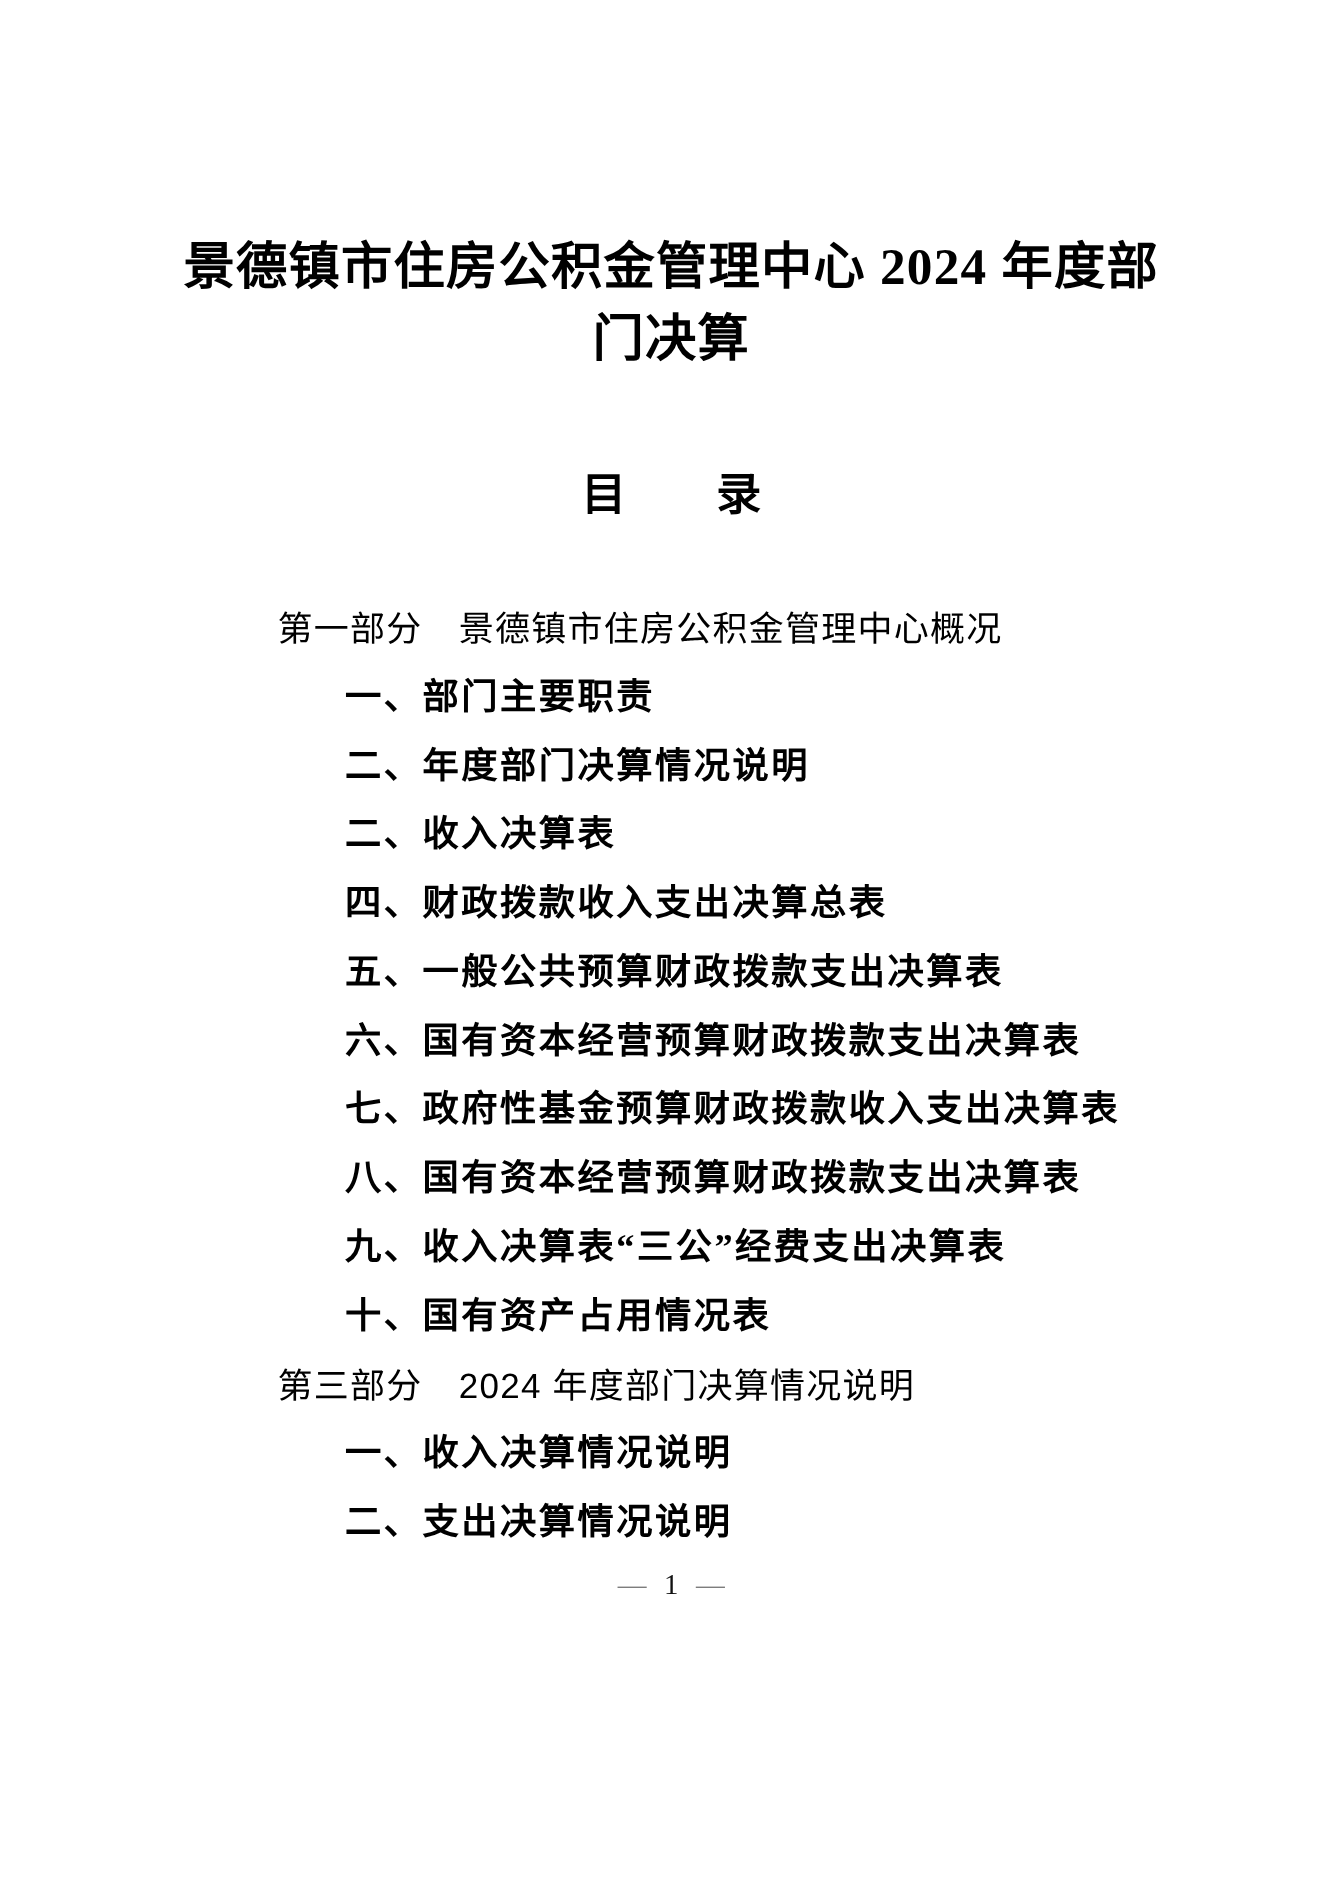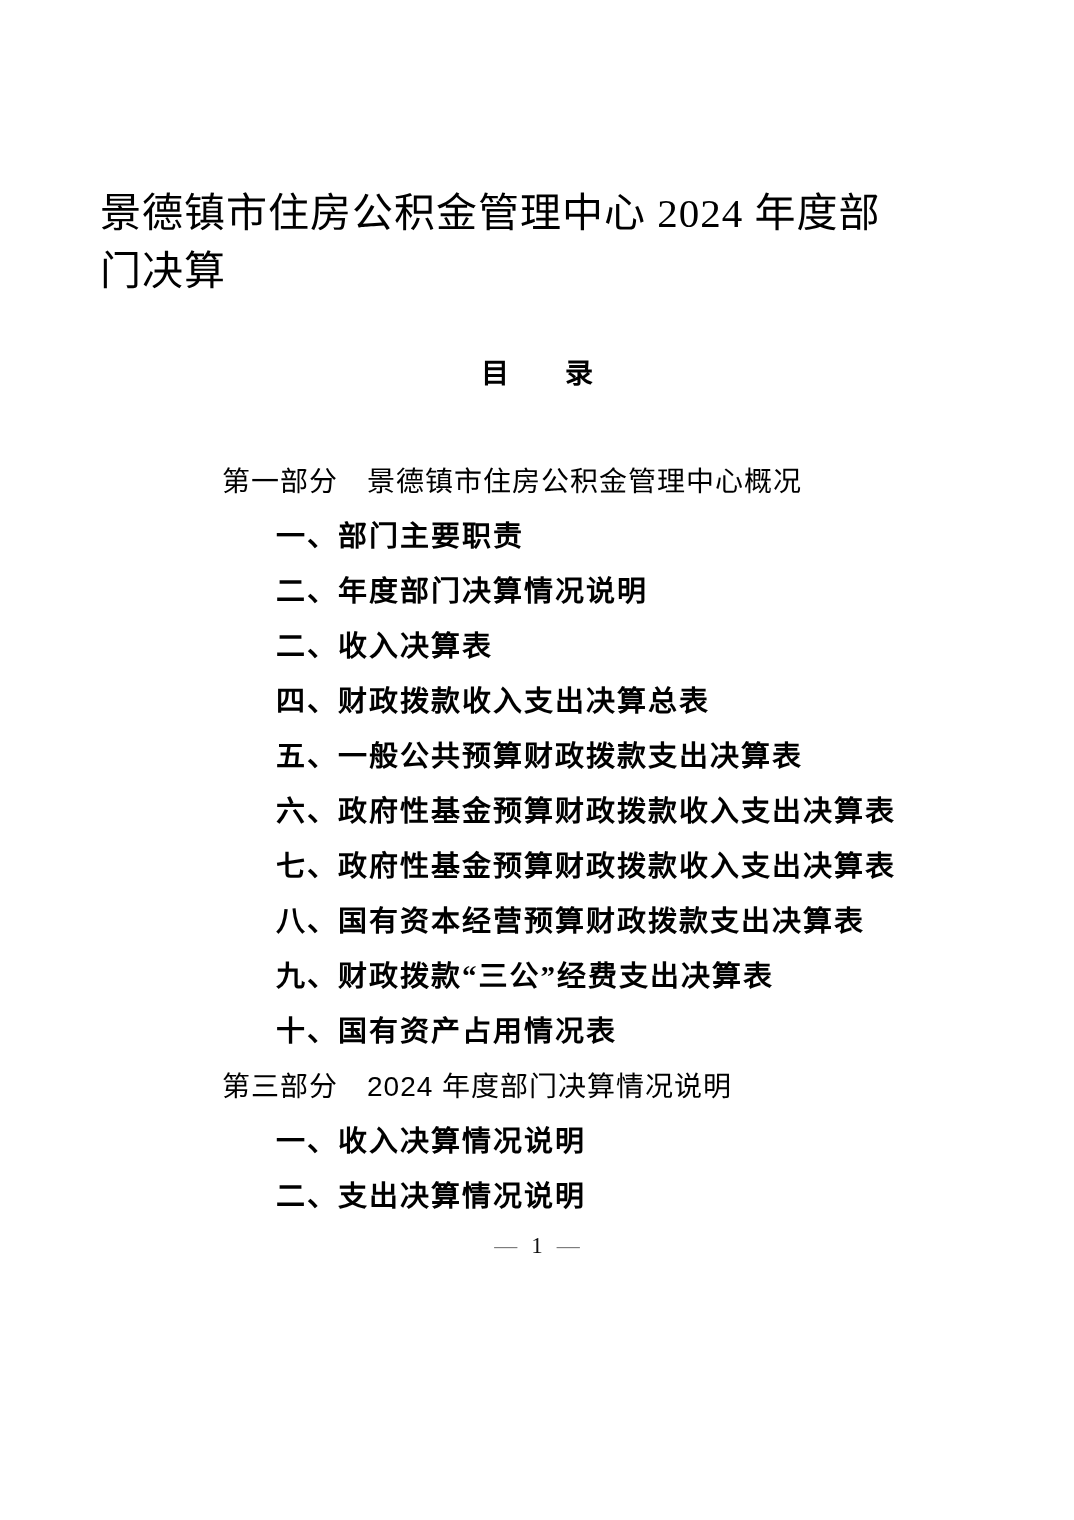--- a/index.html
+++ b/index.html
@@ -11,33 +11,34 @@
     position: relative;
     width: 1074px;
     height: 1520px;
     background: #ffffff;
     color: #000000;
     overflow: hidden;
     font-family: "Liberation Serif", "DejaVu Serif", serif;
   }
   .doc-title {
     margin: 184px 100px 0 100px;
+    text-align: center;
     font-family: "Liberation Serif", "DejaVu Serif", serif;
-    font-weight: normal;
+    font-weight: bold;
     font-size: 41px;
     line-height: 58px;
     letter-spacing: 1px;
   }
   .doc-title .title-line { display: block; }
   .toc-heading {
-    margin-top: 54px;
+    margin-top: 76px;
     text-align: center;
     font-family: "Liberation Serif", "DejaVu Serif", serif;
     font-weight: bold;
-    font-size: 28px;
+    font-size: 36px;
     line-height: 40px;
   }
   .toc-list {
     margin-top: 60px;
   }
   .toc-entry {
     line-height: 55px;
     white-space: pre;
   }
   .toc-entry.section {
@@ -82,24 +83,24 @@
 
   <div class="toc-heading">目　　录</div>
 
   <div class="toc-list">
     <div class="toc-entry section">第一部分　景德镇市住房公积金管理中心概况</div>
     <div class="toc-entry item">一、部门主要职责</div>
     <div class="toc-entry item">二、年度部门决算情况说明</div>
     <div class="toc-entry item">二、收入决算表</div>
     <div class="toc-entry item">四、财政拨款收入支出决算总表</div>
     <div class="toc-entry item">五、一般公共预算财政拨款支出决算表</div>
-    <div class="toc-entry item">六、政府性基金预算财政拨款收入支出决算表</div>
+    <div class="toc-entry item">六、国有资本经营预算财政拨款支出决算表</div>
     <div class="toc-entry item">七、政府性基金预算财政拨款收入支出决算表</div>
     <div class="toc-entry item">八、国有资本经营预算财政拨款支出决算表</div>
-    <div class="toc-entry item">九、财政拨款“三公”经费支出决算表</div>
+    <div class="toc-entry item">九、收入决算表“三公”经费支出决算表</div>
     <div class="toc-entry item">十、国有资产占用情况表</div>
     <div class="toc-entry section">第三部分　2024 年度部门决算情况说明</div>
     <div class="toc-entry item">一、收入决算情况说明</div>
     <div class="toc-entry item">二、支出决算情况说明</div>
   </div>
 
   <div class="page-footer">
     <span class="dash">—</span><span class="num">1</span><span class="dash">—</span>
   </div>
 

